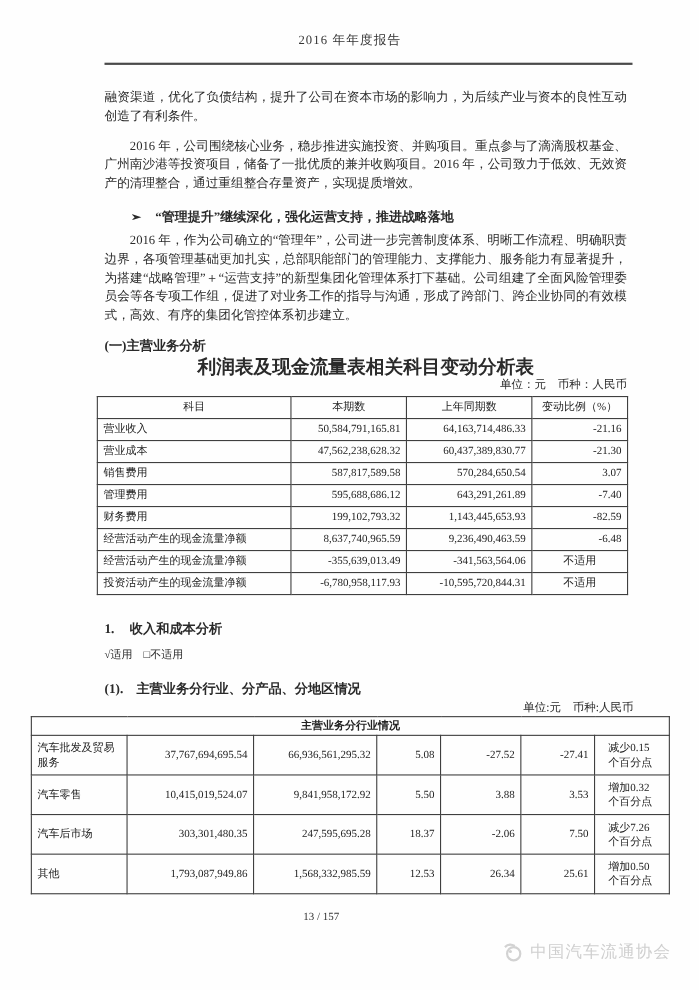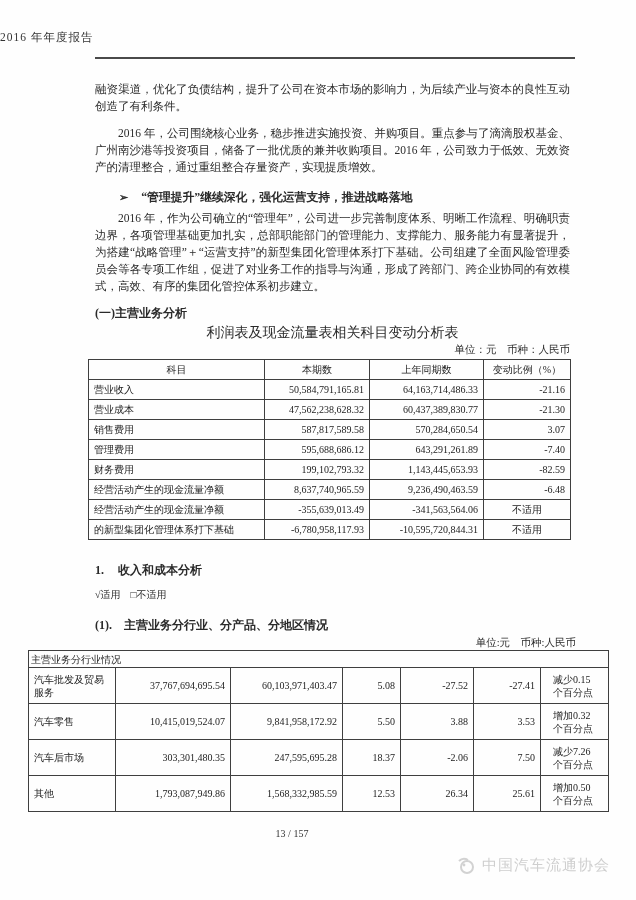--- a/index.html
+++ b/index.html
@@ -7,20 +7,21 @@
     position:relative;
     width:636px;height:900px;
     background:#fefefe;
     color:#2a2a2a;
     font-family:"Liberation Serif","DejaVu Serif",serif;
     overflow:hidden;
   }
   
   .hdr-title{
     padding-top:30px;
+    text-align:center;
     font-size:11.5px;line-height:14px;
     letter-spacing:1px;color:#333;
   }
   .hdr-rule{
     margin:13px 61px 0 95px;
     border-top:2px solid #4a4a4a;
     height:0;
   }
   
   .content{
@@ -33,21 +34,21 @@
   .p1{margin-top:22px;}
   .p2{margin-top:10px;text-indent:2em;}
   .p3{margin-top:4px;text-indent:2em;}
   .h-bullet{
     margin-top:13px;
     padding-left:24px;
     font-weight:bold;font-size:11.8px;
   }
   .h-bullet .bullet{margin-right:13px;font-size:11px;}
   .sec1{margin-top:10px;font-weight:bold;font-size:12px;}
-  .t1-title{margin-top:2px;text-align:center;font-weight:normal;font-size:14px;}
+  .t1-title{margin-top:2px;text-align:center;font-weight:bold;font-size:17px;}
   
   .t1-wrap{margin-left:-7px;width:482px;}
   .t2-wrap{margin-left:-67px;width:580px;}
   .unit-line{
     margin-top:1px;
     text-align:right;
     font-size:10.5px;line-height:15px;
   }
   .t2-wrap .unit-line{padding-right:32px;}
   table{
@@ -63,21 +64,21 @@
     padding:1px 5px;
     font-weight:normal;
     overflow:hidden;
   }
   .t1 th{height:15px;text-align:center;margin-left:31px;}
   .t1 td{height:15px;}
   .lbl{text-align:left;}
   .num{text-align:right;}
   .ctr{text-align:center;}
   .t2{margin-top:0;}
-  .t2 .span-title td{height:14px;text-align:left;padding:1px 2px;}
+  .t2 .span-title td{height:14px;text-align:center;padding:1px 2px;font-weight:bold;}
   .t2 th{height:50px;text-align:center;line-height:13px;padding:2px 3px;}
   .t2 td{height:31px;line-height:13px;}
   .t2 .note{text-align:left;padding:2px 12px;}
   
   .sec2{margin-top:22px;font-weight:bold;font-size:12px;}
   .sec2 .no{margin-right:14px;}
   .apply-line{margin-top:7px;font-size:10px;}
   .sec3{margin-top:14px;font-weight:bold;font-size:12px;}
   .sec3 .no{margin-right:12px;}
   
@@ -170,21 +171,21 @@
           <td class="num">9,236,490,463.59</td>
           <td class="num">-6.48</td>
         </tr>
         <tr>
           <td class="lbl">经营活动产生的现金流量净额</td>
           <td class="num">-355,639,013.49</td>
           <td class="num">-341,563,564.06</td>
           <td class="ctr">不适用</td>
         </tr>
         <tr>
-          <td class="lbl">的新型集团化管理体系打下基础</td>
+          <td class="lbl">投资活动产生的现金流量净额</td>
           <td class="num">-6,780,958,117.93</td>
           <td class="num">-10,595,720,844.31</td>
           <td class="ctr">不适用</td>
         </tr>
       </tbody>
         </table>
     </div>
 
     <div class="sec2">
       <span class="no">1.</span><span>收入和成本分析</span>
@@ -208,21 +209,21 @@
             <col style="width:67px">
             <col style="width:68px">
           </colgroup>
         <tbody>
             <tr class="span-title">
           <td colspan="7">主营业务分行业情况</td>
         </tr>
         <tr>
           <td class="lbl">汽车批发及贸易服务</td>
           <td class="num">37,767,694,695.54</td>
-          <td class="num">60,103,971,403.47</td>
+          <td class="num">66,936,561,295.32</td>
           <td class="num">5.08</td>
           <td class="num">-27.52</td>
           <td class="num">-27.41</td>
           <td class="note">减少0.15个百分点</td>
         </tr>
         <tr>
           <td class="lbl">汽车零售</td>
           <td class="num">10,415,019,524.07</td>
           <td class="num">9,841,958,172.92</td>
           <td class="num">5.50</td>

